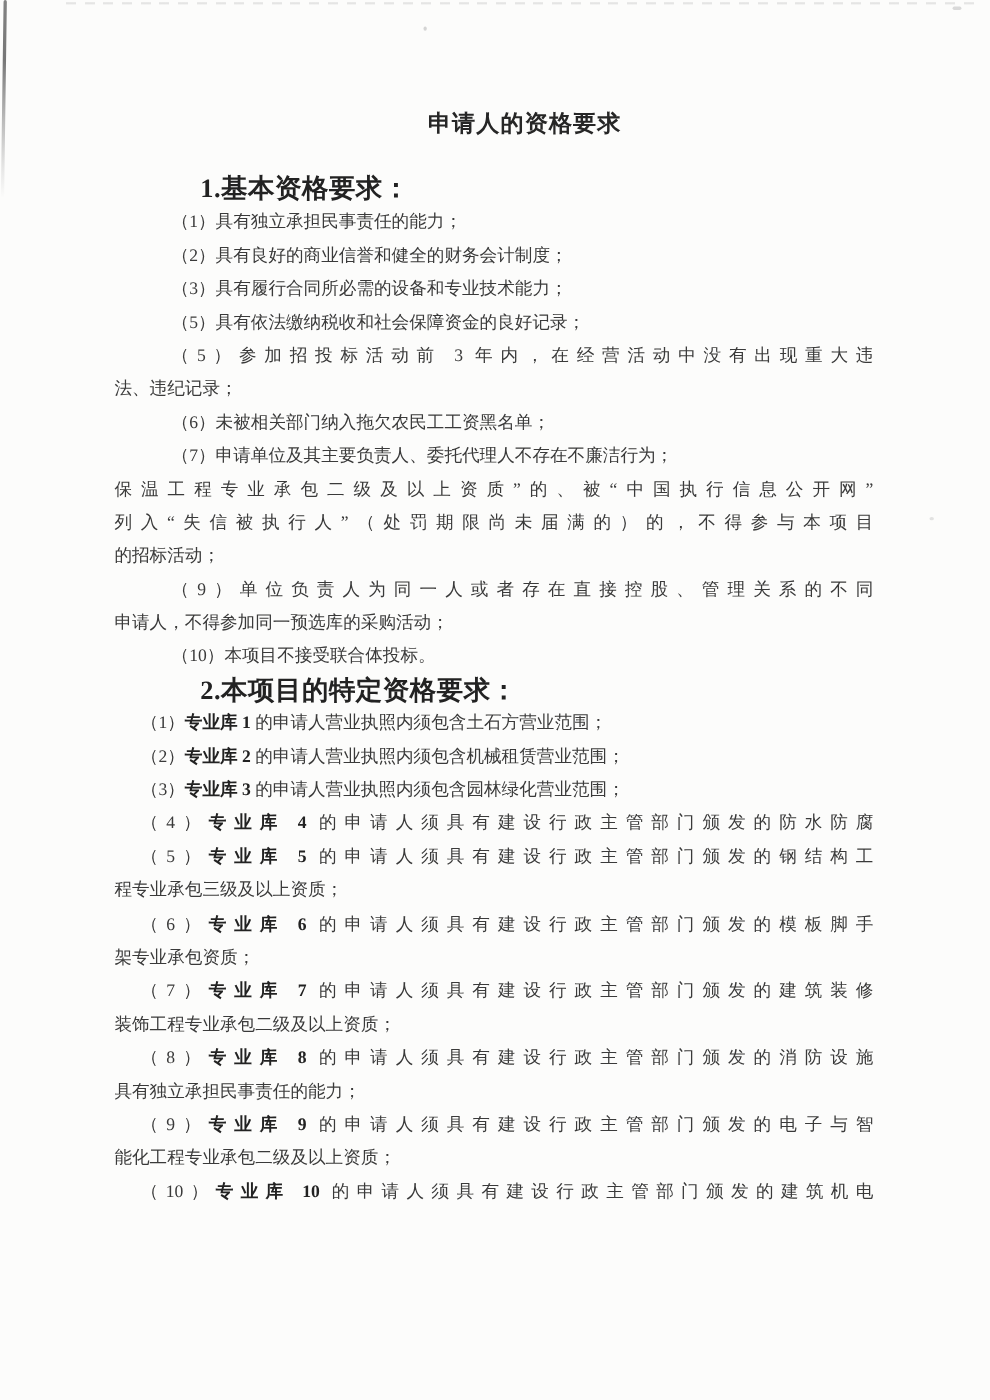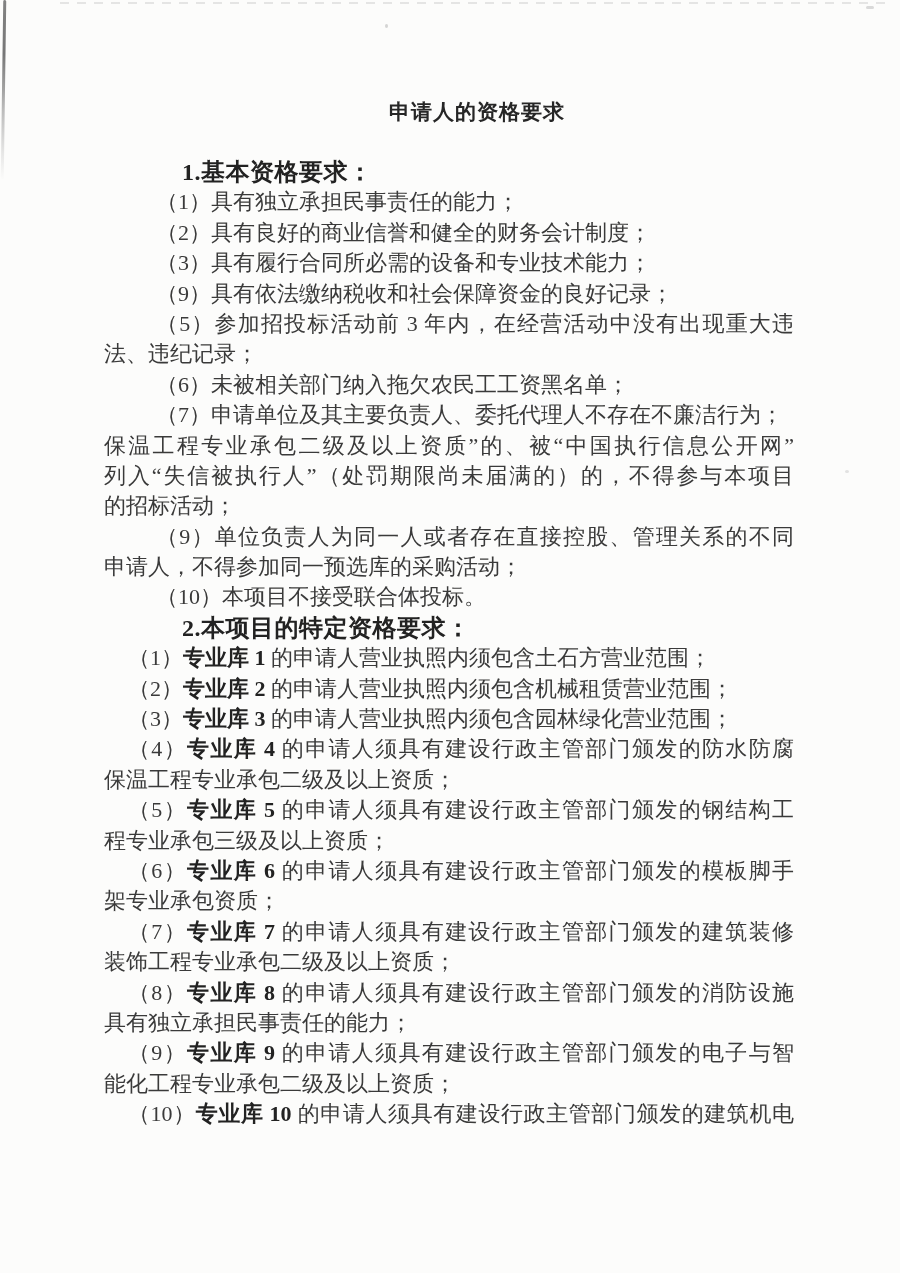--- a/index.html
+++ b/index.html
@@ -47,21 +47,21 @@
     line-height: 32px;
     color: #262626;
     letter-spacing: 1px;
     white-space: nowrap;
   }
   .doc-body {
     position: absolute; left: 104px; top: 157px; width: 690px;
   }
   .ln {
     height: 30.4px; line-height: 30.4px;
-    font-size: 22px;
+    font-size: 16px;
     white-space: nowrap;
     color: #3a3a3a;
   }
   .ln-h { padding-left: 78px; font-size: 24px; font-weight: bold; color: #262626; letter-spacing: 0.5px; }
   .ln-a { padding-left: 52px; }
   .ln-b { padding-left: 24px; }
   .ln-c { padding-left: 0; }
   .fill {
     text-align: justify;
     text-align-last: justify;
@@ -79,37 +79,36 @@
   <div class="speck-b"></div>
   <div class="speck-c"></div>
 
   <div class="doc-title">申请人的资格要求</div>
 
   <div class="doc-body" id="doc-body">
       <div class="ln ln-h"><span class="seg b">1.基本资格要求：</span></div>
       <div class="ln ln-a"><span class="seg">（1）具有独立承担民事责任的能力；</span></div>
       <div class="ln ln-a"><span class="seg">（2）具有良好的商业信誉和健全的财务会计制度；</span></div>
       <div class="ln ln-a"><span class="seg">（3）具有履行合同所必需的设备和专业技术能力；</span></div>
-      <div class="ln ln-a"><span class="seg">（9）具有依法缴纳税收和社会保障资金的良好记录；</span></div>
+      <div class="ln ln-a"><span class="seg">（5）具有依法缴纳税收和社会保障资金的良好记录；</span></div>
       <div class="ln ln-a fill"><span class="seg">（5）参加招投标活动前 3 年内，在经营活动中没有出现重大违</span></div>
       <div class="ln ln-c"><span class="seg">法、违纪记录；</span></div>
       <div class="ln ln-a"><span class="seg">（6）未被相关部门纳入拖欠农民工工资黑名单；</span></div>
       <div class="ln ln-a"><span class="seg">（7）申请单位及其主要负责人、委托代理人不存在不廉洁行为；</span></div>
       <div class="ln ln-c fill"><span class="seg">保温工程专业承包二级及以上资质”的、被“中国执行信息公开网”</span></div>
       <div class="ln ln-c fill"><span class="seg">列入“失信被执行人”（处罚期限尚未届满的）的，不得参与本项目</span></div>
       <div class="ln ln-c"><span class="seg">的招标活动；</span></div>
       <div class="ln ln-a fill"><span class="seg">（9）单位负责人为同一人或者存在直接控股、管理关系的不同</span></div>
       <div class="ln ln-c"><span class="seg">申请人，不得参加同一预选库的采购活动；</span></div>
       <div class="ln ln-a"><span class="seg">（10）本项目不接受联合体投标。</span></div>
       <div class="ln ln-h"><span class="seg b">2.本项目的特定资格要求：</span></div>
       <div class="ln ln-b"><span class="seg">（1）</span><span class="seg b">专业库 1 </span><span class="seg">的申请人营业执照内须包含土石方营业范围；</span></div>
       <div class="ln ln-b"><span class="seg">（2）</span><span class="seg b">专业库 2 </span><span class="seg">的申请人营业执照内须包含机械租赁营业范围；</span></div>
       <div class="ln ln-b"><span class="seg">（3）</span><span class="seg b">专业库 3 </span><span class="seg">的申请人营业执照内须包含园林绿化营业范围；</span></div>
       <div class="ln ln-b fill"><span class="seg">（4）</span><span class="seg b">专业库 4 </span><span class="seg">的申请人须具有建设行政主管部门颁发的防水防腐</span></div>
-      <div class="ln ln-c"><span class="seg">保温工程专业承包二级及以上资质；</span></div>
       <div class="ln ln-b fill"><span class="seg">（5）</span><span class="seg b">专业库 5 </span><span class="seg">的申请人须具有建设行政主管部门颁发的钢结构工</span></div>
       <div class="ln ln-c"><span class="seg">程专业承包三级及以上资质；</span></div>
       <div class="ln ln-b fill"><span class="seg">（6）</span><span class="seg b">专业库 6 </span><span class="seg">的申请人须具有建设行政主管部门颁发的模板脚手</span></div>
       <div class="ln ln-c"><span class="seg">架专业承包资质；</span></div>
       <div class="ln ln-b fill"><span class="seg">（7）</span><span class="seg b">专业库 7 </span><span class="seg">的申请人须具有建设行政主管部门颁发的建筑装修</span></div>
       <div class="ln ln-c"><span class="seg">装饰工程专业承包二级及以上资质；</span></div>
       <div class="ln ln-b fill"><span class="seg">（8）</span><span class="seg b">专业库 8 </span><span class="seg">的申请人须具有建设行政主管部门颁发的消防设施</span></div>
       <div class="ln ln-c"><span class="seg">具有独立承担民事责任的能力；</span></div>
       <div class="ln ln-b fill"><span class="seg">（9）</span><span class="seg b">专业库 9 </span><span class="seg">的申请人须具有建设行政主管部门颁发的电子与智</span></div>
       <div class="ln ln-c"><span class="seg">能化工程专业承包二级及以上资质；</span></div>

